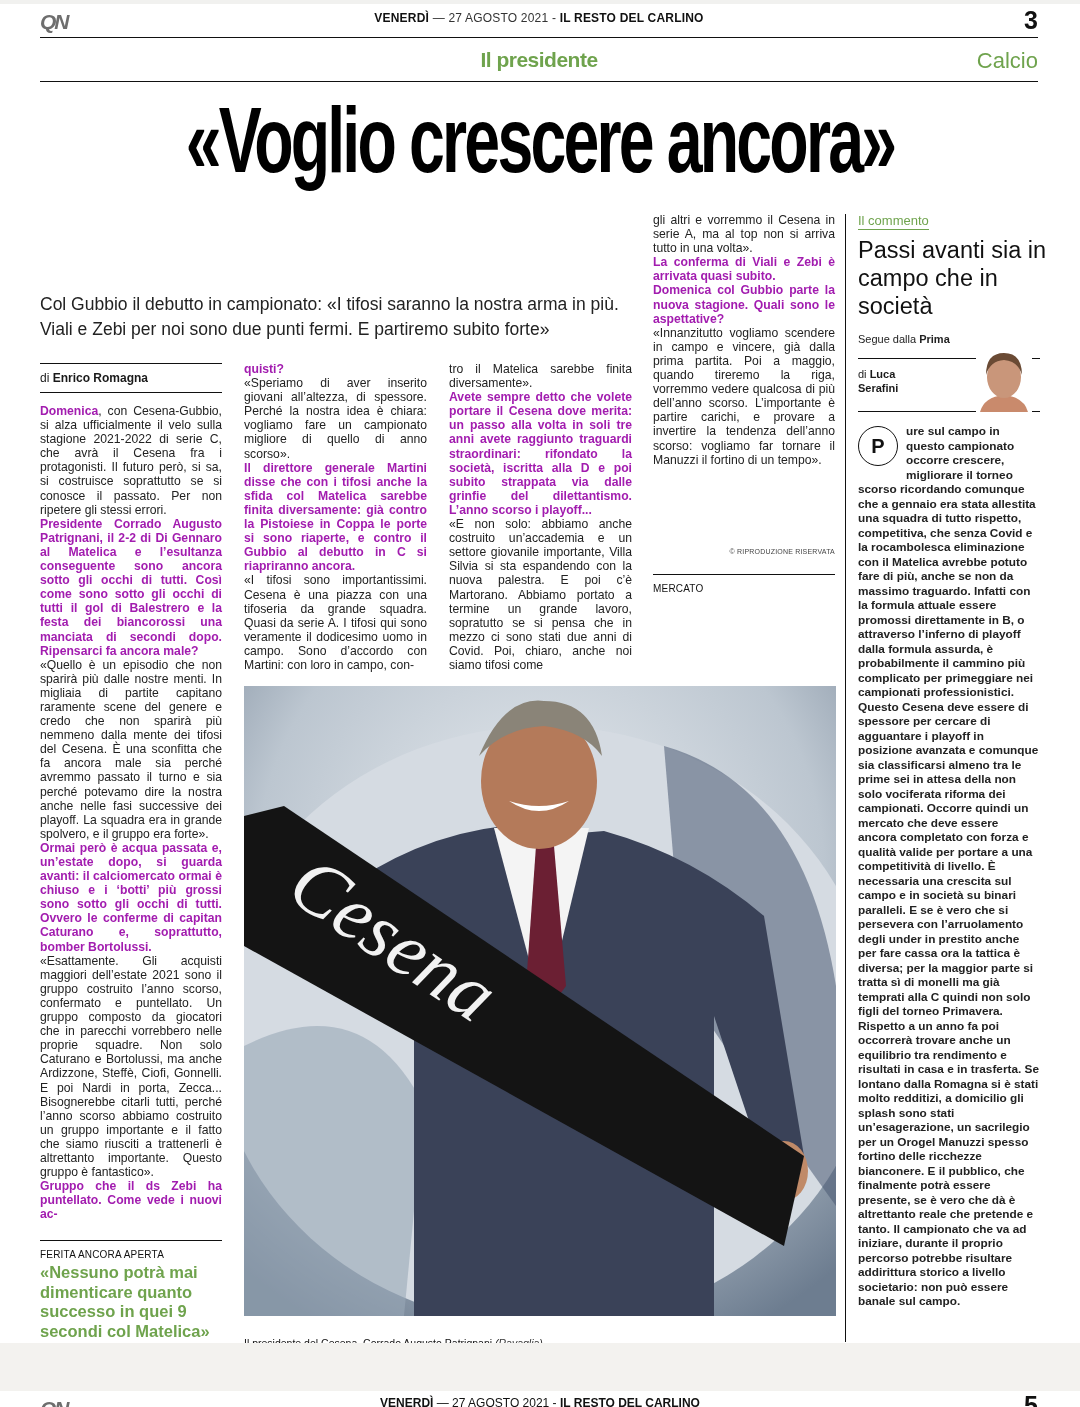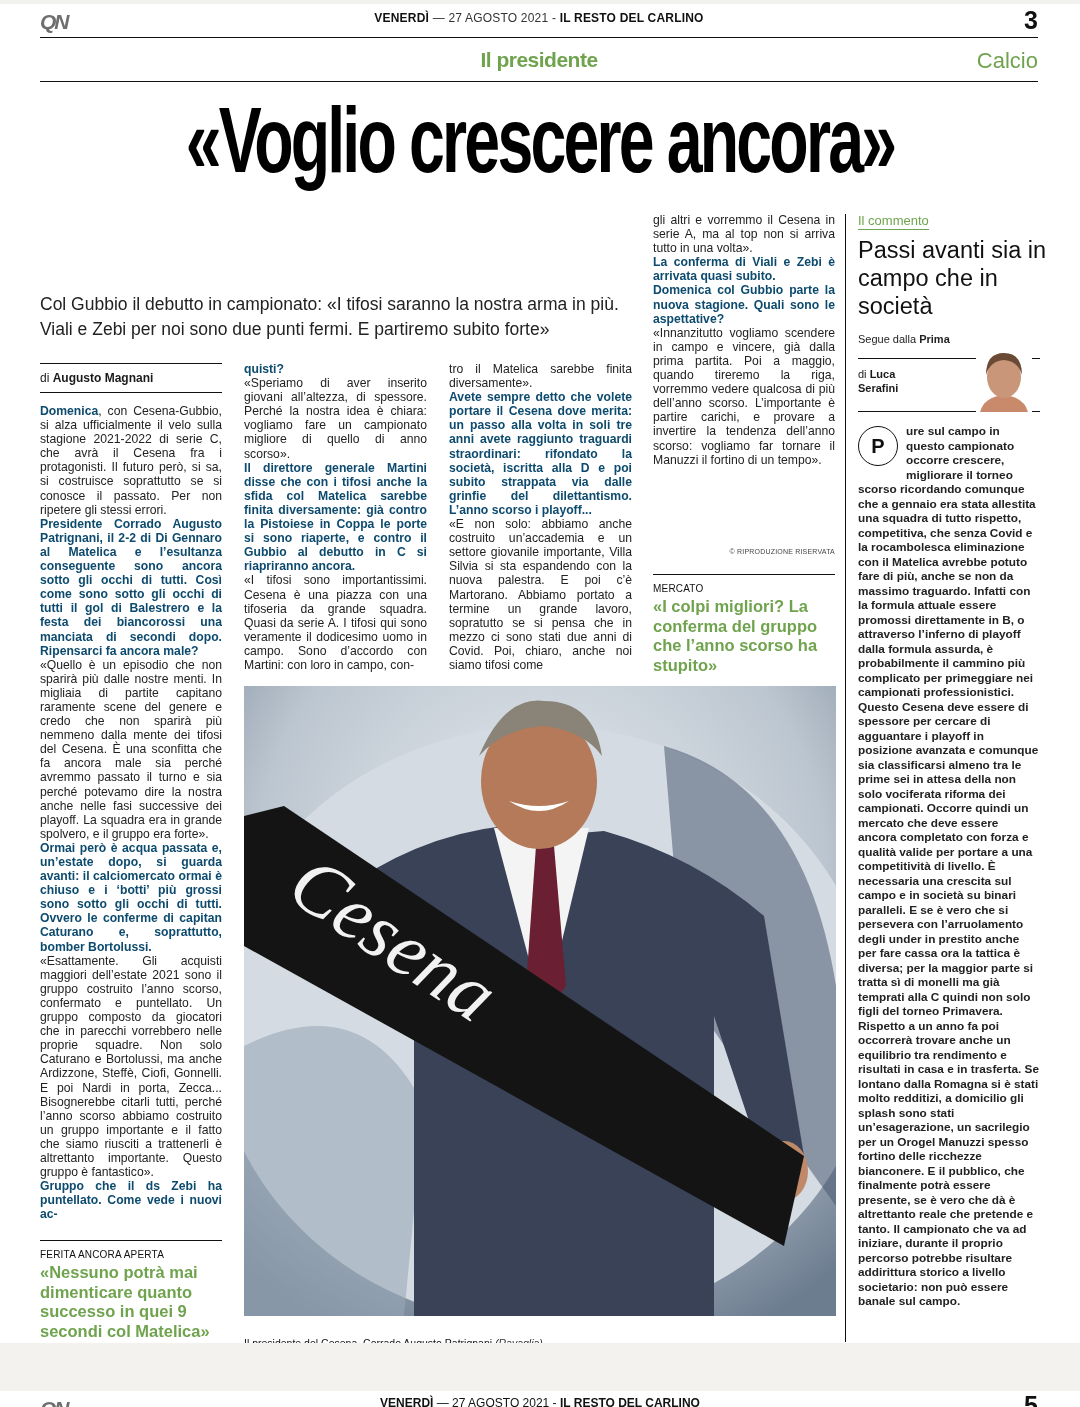--- a/index.html
+++ b/index.html
@@ -24,21 +24,21 @@
   .headline { position: absolute; left: 40px; top: 84px; width: 1000px; text-align: center; font-size: 86px; font-weight: 900; letter-spacing: -4px; line-height: 112px; color: #000; transform: scaleX(0.78); transform-origin: 50% 50%; white-space: nowrap; }
   .headline-wrap { position: absolute; left: 0; top: 84px; width: 904px; height: 112px; overflow: hidden; }
   .headline-wrap .headline { position: static; width: 1080px; font-size: 92px; transform: scaleX(0.70); }
 
   .subhead { position: absolute; left: 40px; top: 196px; width: 600px; font-size: 33px; font-weight: 900; line-height: 42px; color: #111; letter-spacing: -0.3px; }
   .summary { position: absolute; left: 40px; top: 292px; width: 600px; font-size: 17.5px; line-height: 25px; color: #222; font-weight: 400; }
 
   
   .col { position: absolute; font-size: 12.2px; line-height: 14.1px; color: #222; text-align: justify; hyphens: manual; }
   .col p { margin: 0; }
-  .col .q { font-weight: 700; color: #0c4a6e; }
+  .col .q { font-weight: 700; color: #a21caf; }
   .byline { position: absolute; left: 40px; top: 363px; width: 182px; height: 30px; border-top: 1px solid #111; border-bottom: 1px solid #111; font-size: 12px; padding-top: 7px; }
   .byline b { font-weight: 700; }
 
   .col1 { left: 40px; top: 404px; width: 182px; }
   .col2 { left: 244px; top: 362px; width: 183px; }
   .col3 { left: 449px; top: 362px; width: 183px; }
   .col4 { left: 653px; top: 213px; width: 182px; }
 
   .copyright { position: absolute; left: 653px; top: 548px; width: 182px; text-align: right; font-size: 7px; color: #444; letter-spacing: 0.2px; }
 
@@ -98,21 +98,21 @@
   </div>
 
   <div class="headline-wrap">
     <div class="headline">«Voglio crescere ancora»</div>
   </div>
 
   <div class="summary">Col Gubbio il debutto in campionato: «I tifosi saranno la nostra arma in più. Viali e Zebi per noi sono due punti fermi. E partiremo subito forte»</div>
 
   <div class="byline">
     <span>di</span>
-    <b>Augusto Magnani</b>
+    <b>Enrico Romagna</b>
   </div>
 
   <div class="col col1">
       <p><b class="q">Domenica</b><span>, con Cesena-Gubbio, si alza ufficialmente il velo sulla stagione 2021-2022 di serie C, che avrà il Cesena fra i protagonisti. Il futuro però, si sa, si costruisce soprattutto se si conosce il passato. Per non ripetere gli stessi errori.</span></p>
       <p class="q">Presidente Corrado Augusto Patrignani, il 2-2 di Di Gennaro al Matelica e l’esultanza conseguente sono ancora sotto gli occhi di tutti. Così come sono sotto gli occhi di tutti il gol di Balestrero e la festa dei biancorossi una manciata di secondi dopo. Ripensarci fa ancora male?</p>
       <p class="a">«Quello è un episodio che non sparirà più dalle nostre menti. In migliaia di partite capitano raramente scene del genere e credo che non sparirà più nemmeno dalla mente dei tifosi del Cesena. È una sconfitta che fa ancora male sia perché avremmo passato il turno e sia perché potevamo dire la nostra anche nelle fasi successive dei playoff. La squadra era in grande spolvero, e il gruppo era forte».</p>
       <p class="q">Ormai però è acqua passata e, un’estate dopo, si guarda avanti: il calciomercato ormai è chiuso e i ‘botti’ più grossi sono sotto gli occhi di tutti. Ovvero le conferme di capitan Caturano e, soprattutto, bomber Bortolussi.</p>
       <p class="a">«Esattamente. Gli acquisti maggiori dell’estate 2021 sono il gruppo costruito l’anno scorso, confermato e puntellato. Un gruppo composto da giocatori che in parecchi vorrebbero nelle proprie squadre. Non solo Caturano e Bortolussi, ma anche Ardizzone, Steffè, Ciofi, Gonnelli. E poi Nardi in porta, Zecca... Bisognerebbe citarli tutti, perché l’anno scorso abbiamo costruito un gruppo importante e il fatto che siamo riusciti a trattenerli è altrettanto importante. Questo gruppo è fantastico».</p>
       <p class="q">Gruppo che il ds Zebi ha puntellato. Come vede i nuovi ac-</p>
     </div>
@@ -136,21 +136,20 @@
 
   <div class="copyright">© RIPRODUZIONE RISERVATA</div>
 
   <div class="pullquote pq-left">
     <div class="pull-kicker">FERITA ANCORA APERTA</div>
     <div class="pull-text">«Nessuno potrà mai dimenticare quanto successo in quei 9 secondi col Matelica»</div>
   </div>
 
   <div class="pullquote pq-mercato">
     <div class="pull-kicker">MERCATO</div>
-    <div class="pull-text">«I colpi migliori? La conferma del gruppo che l’anno scorso ha stupito»</div>
   </div>
 
   <div class="photo">
     <svg width="592" height="630" viewBox="0 0 592 630">
       <defs>
         <radialGradient id="bg" cx="50%" cy="30%" r="80%">
           <stop offset="0%" stop-color="#e8ecf0"></stop>
           <stop offset="60%" stop-color="#bcc6d0"></stop>
           <stop offset="100%" stop-color="#6d7d90"></stop>
         </radialGradient>

